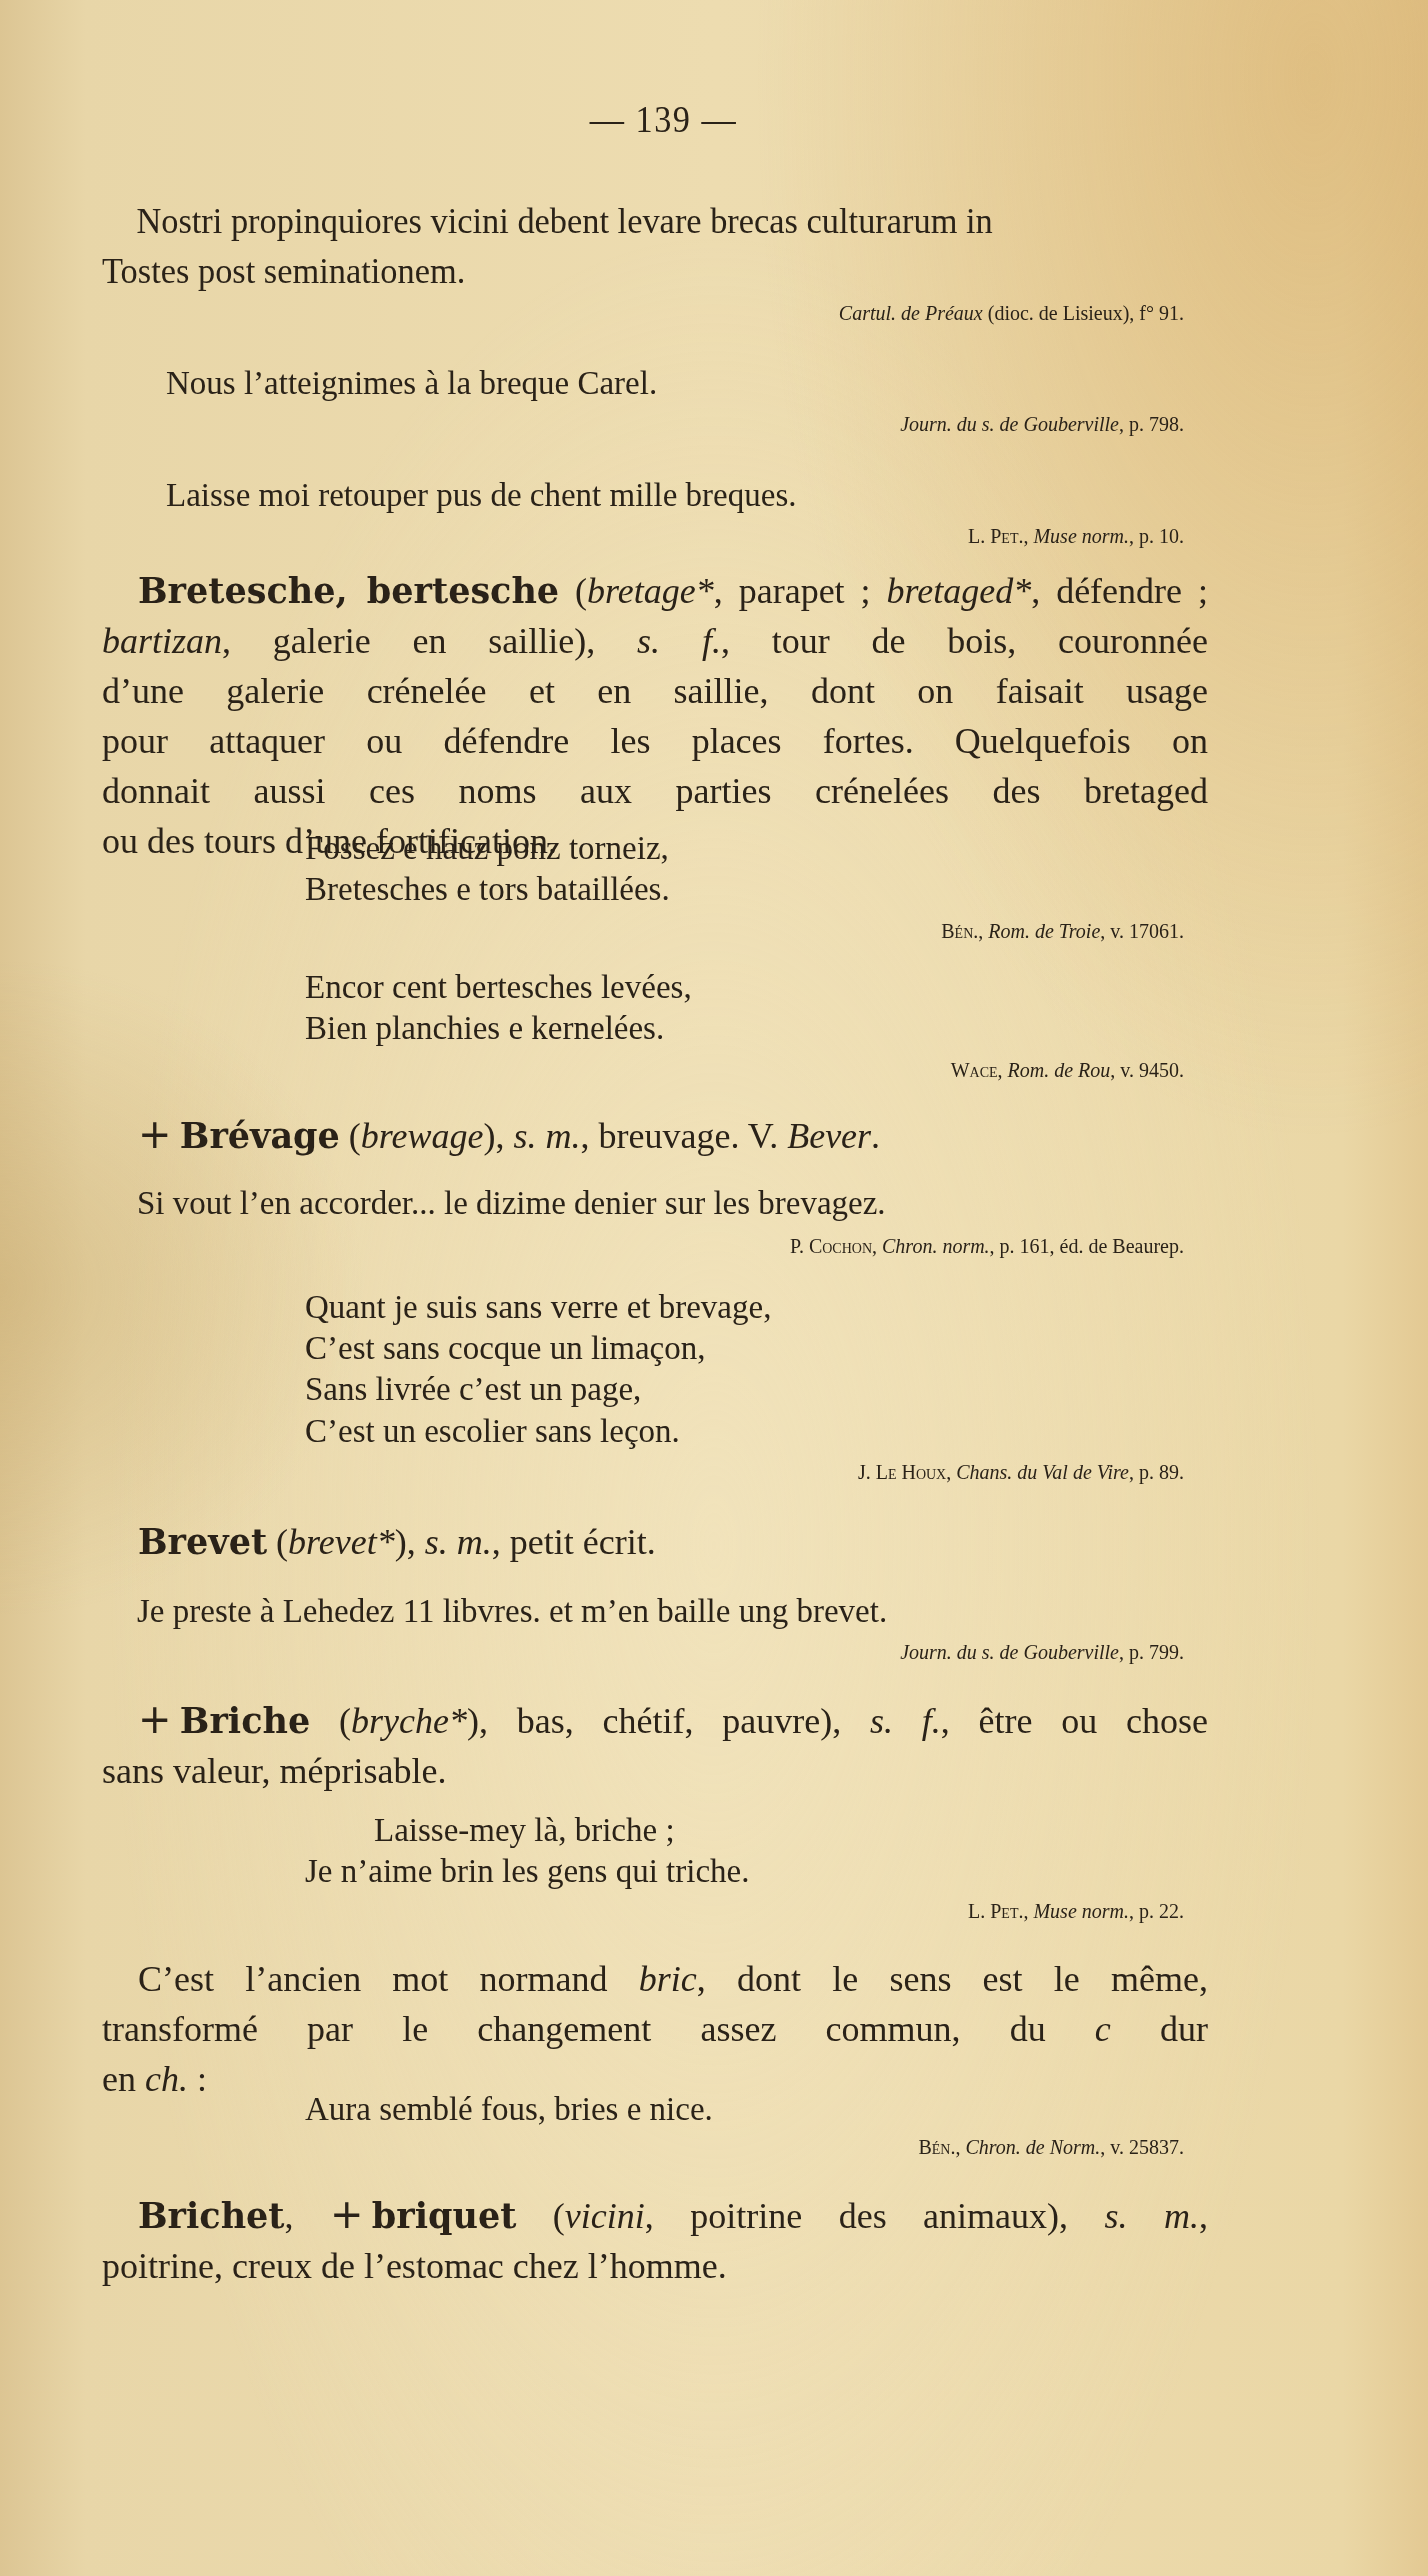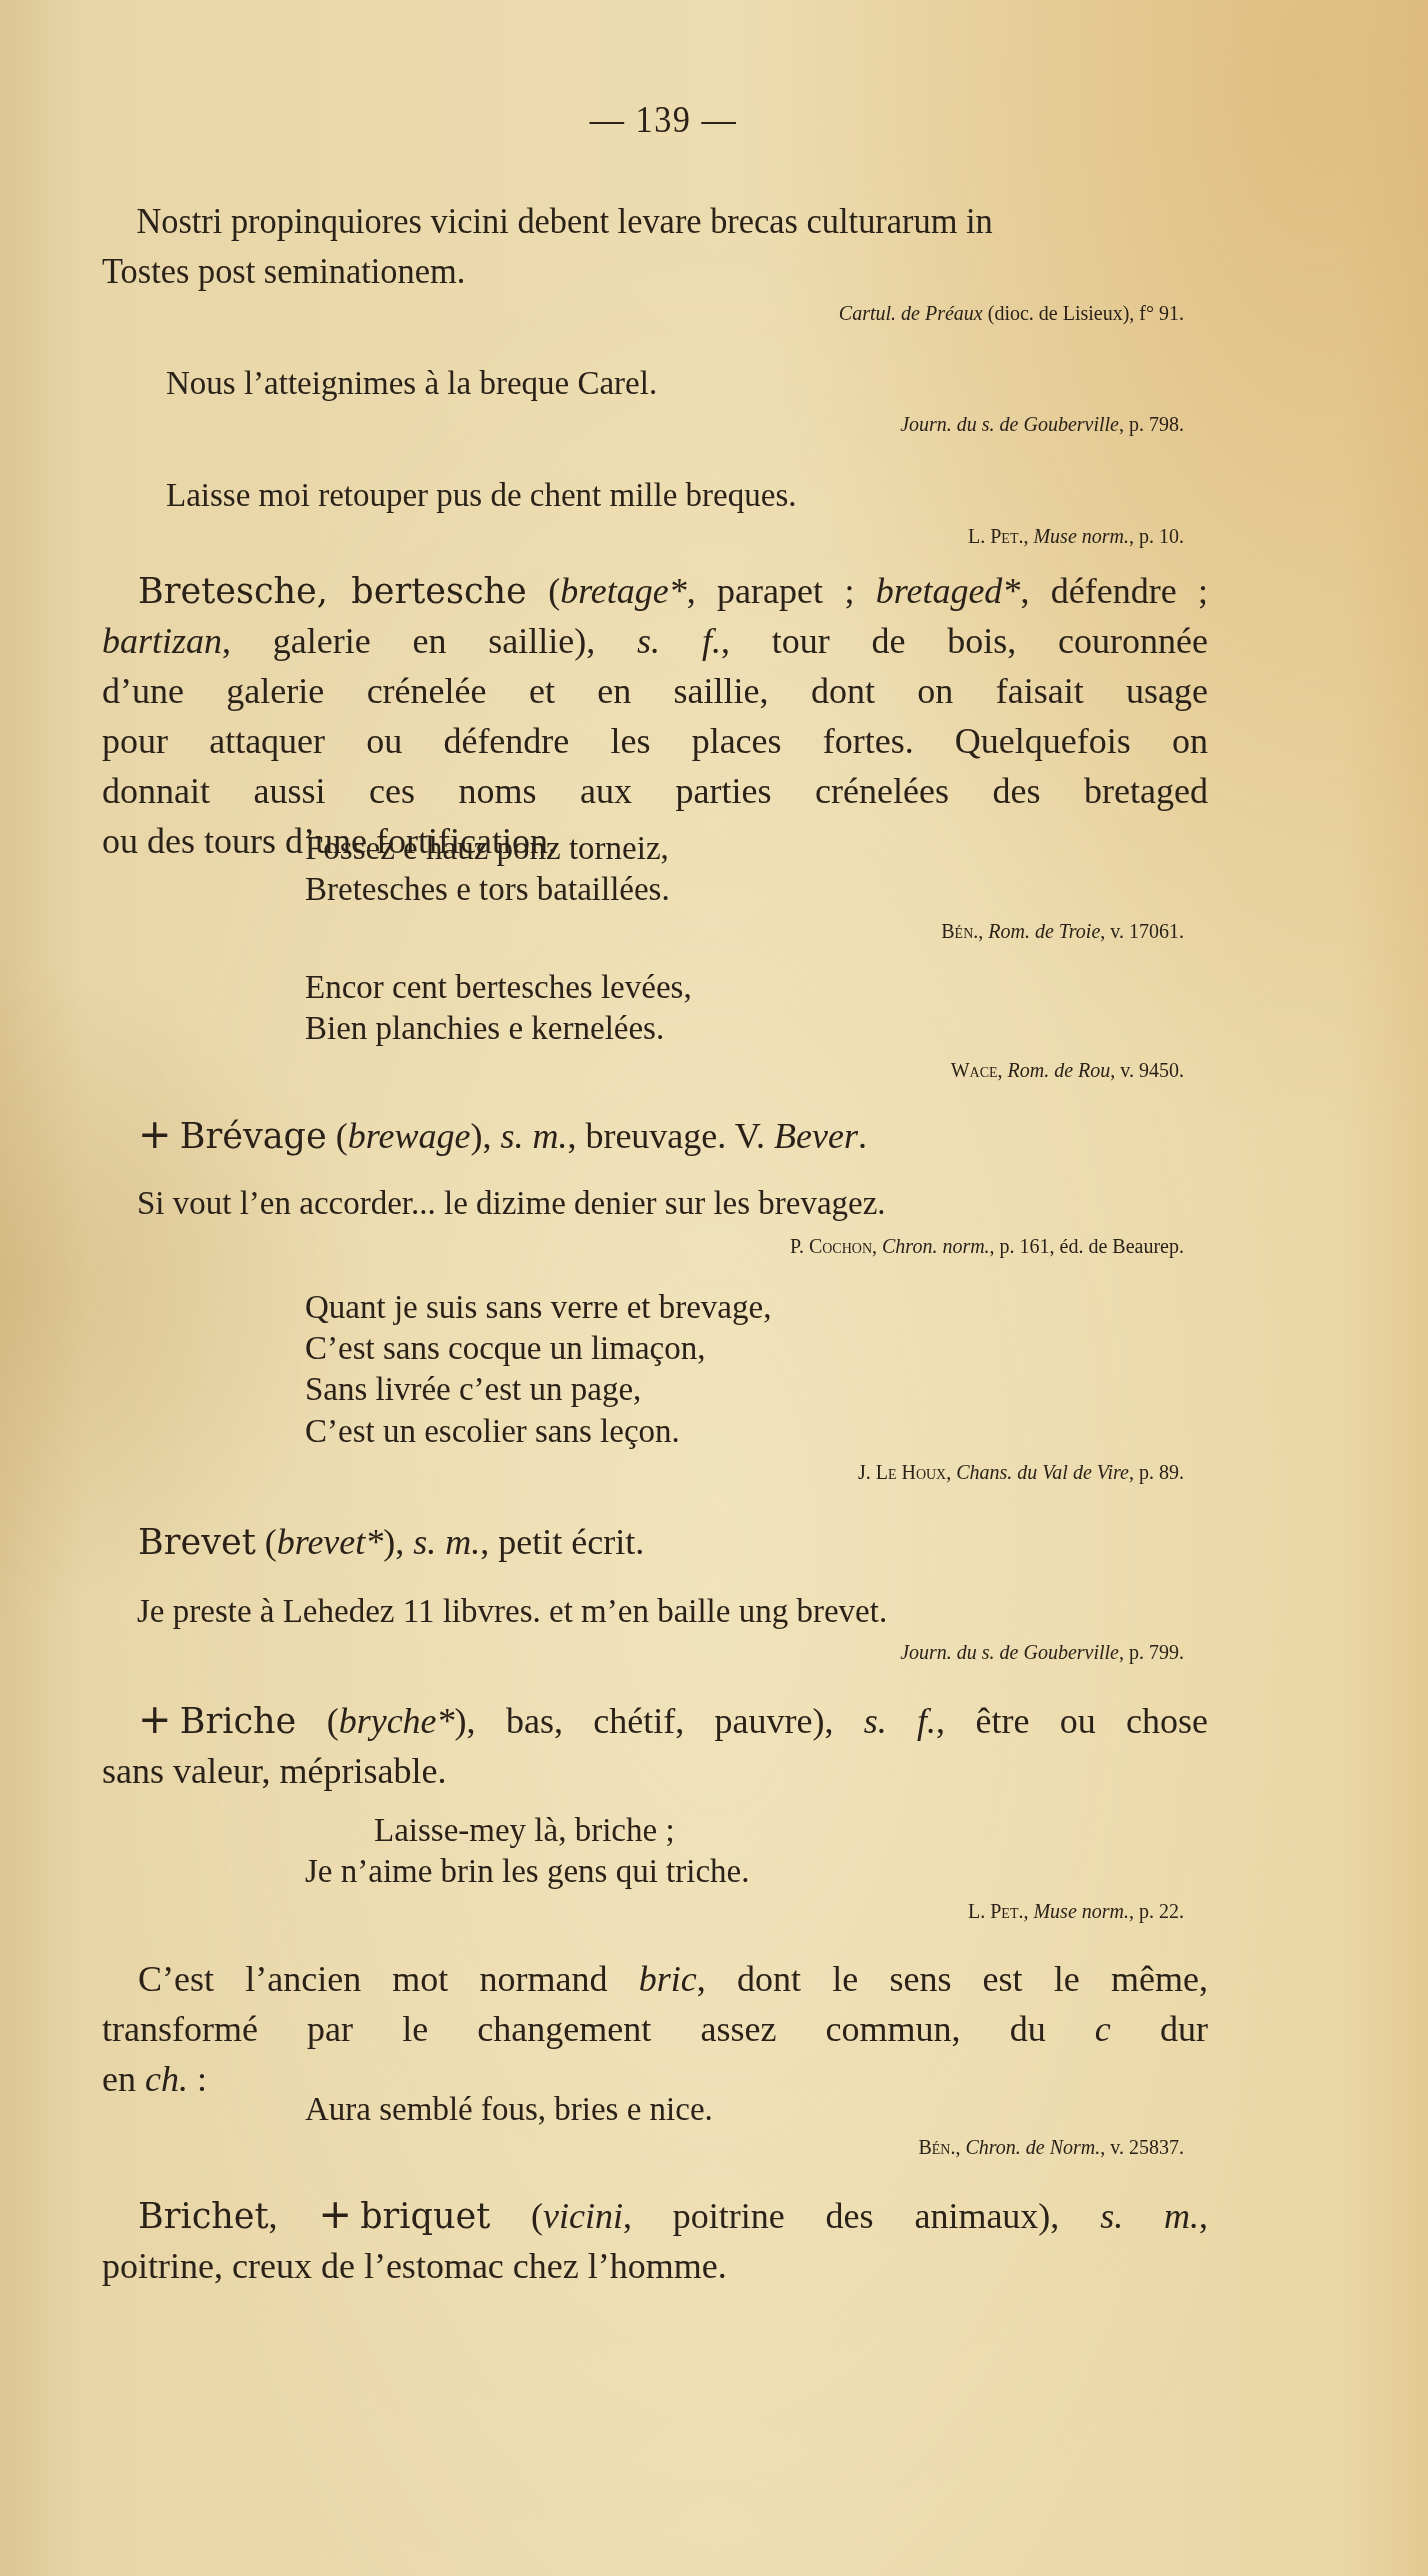--- a/index.html
+++ b/index.html
@@ -49,21 +49,21 @@
       text-align: right;
     }
     .cite i { font-style: italic; }
     .sc { font-variant: small-caps; }
     .verse {
       position: absolute;
       white-space: nowrap;
       font-size: 33px;
       line-height: 43px;
     }
-    .hw { font-weight: normal; font-family: "DejaVu Serif", serif; font-size: 35px; }
+    .hw { font-weight: bold; font-family: "DejaVu Serif", serif; font-size: 35px; }
     .cross { font-family: "DejaVu Sans", sans-serif; font-weight: normal; font-size: 40px; margin-right: 8.3px; }
     i { font-style: italic; }
   </style>
 </head>
 <body>
 
 <div class="page">
 
   <div class="folio">— 139 —</div>
 

